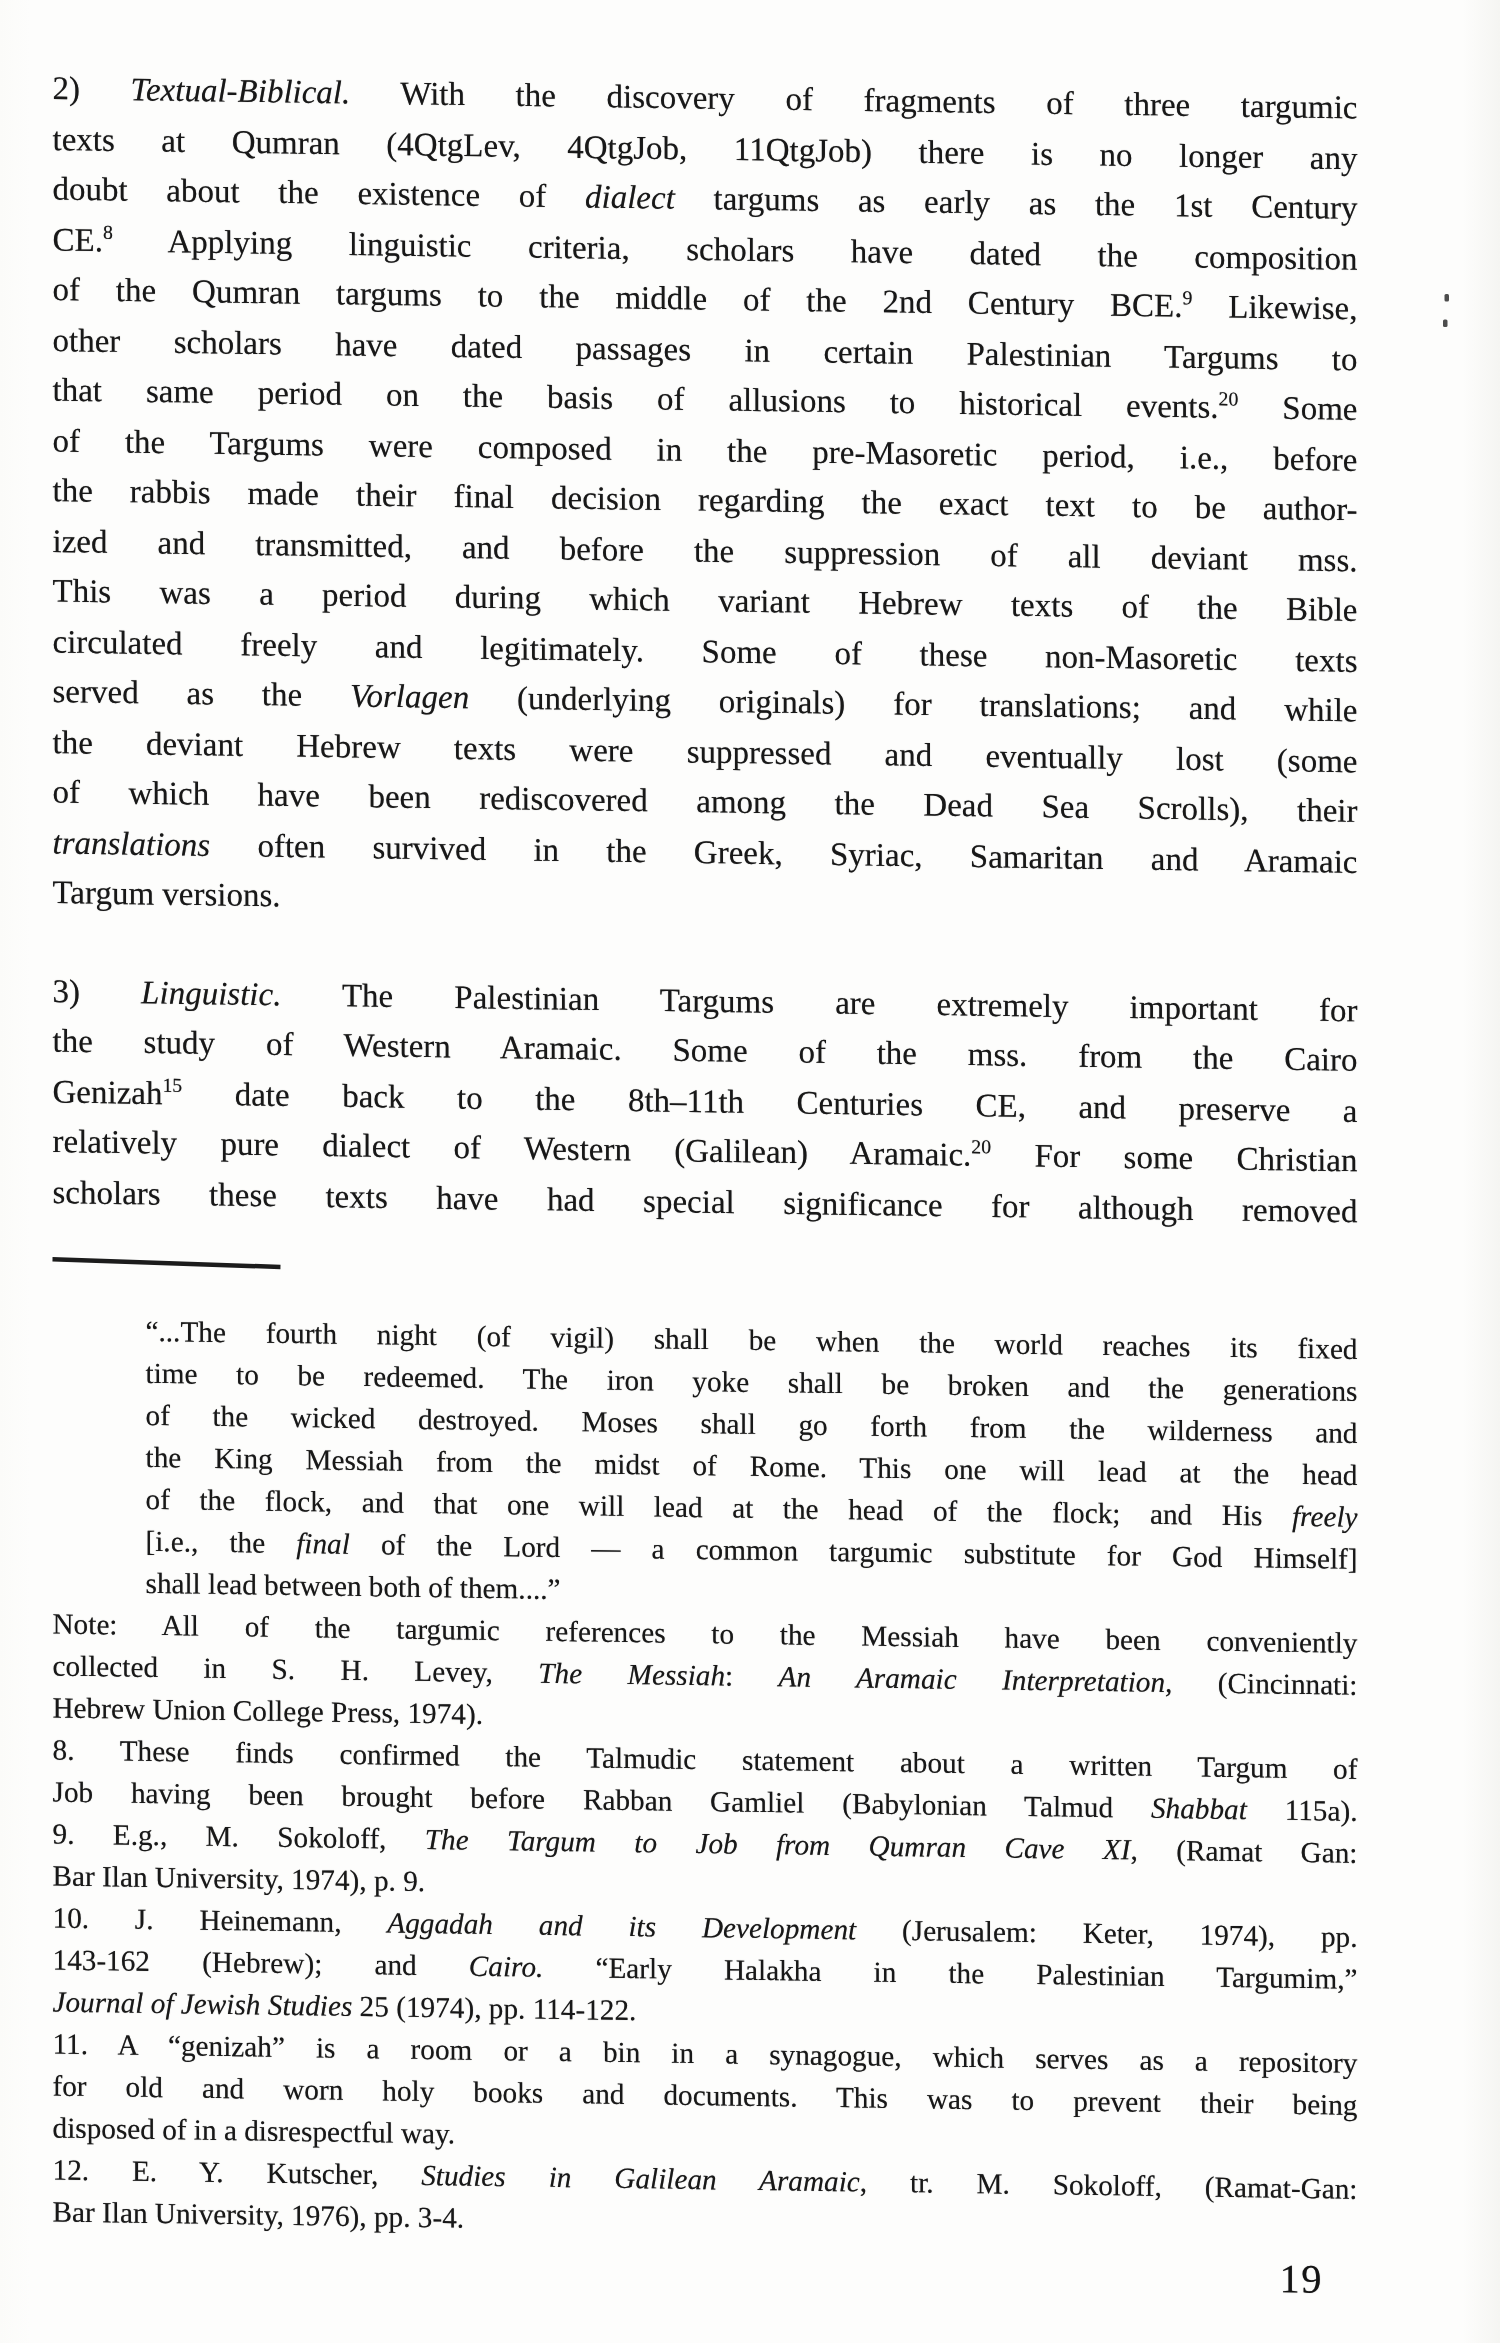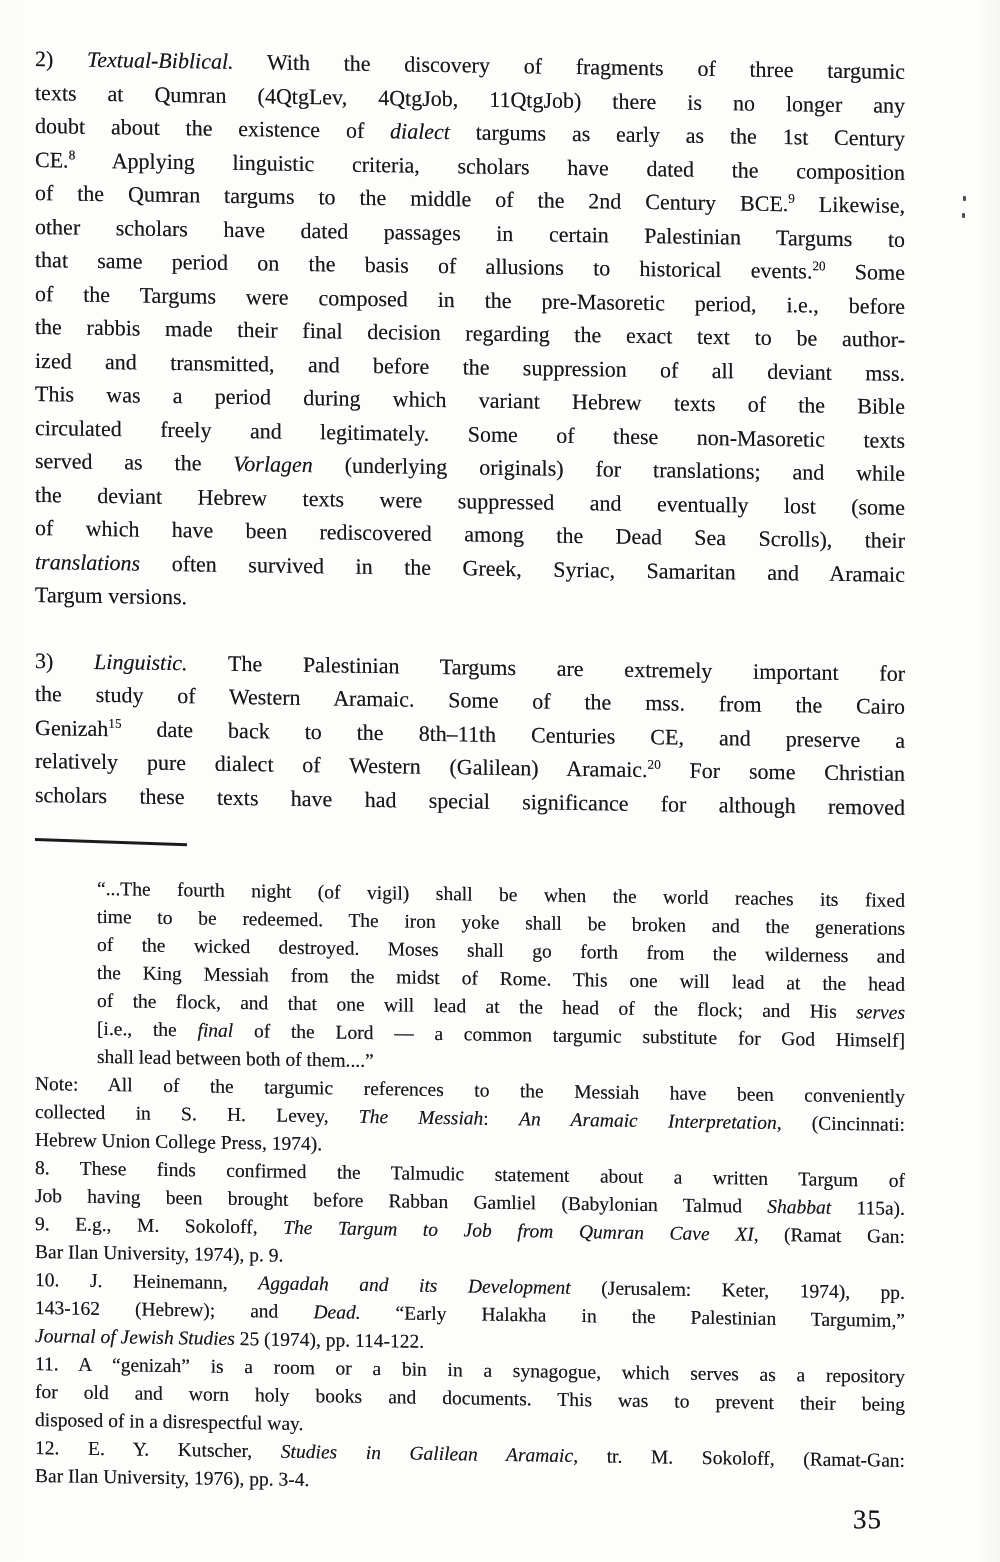--- a/index.html
+++ b/index.html
@@ -34,21 +34,21 @@
   }
   .speck { position:absolute; background:#4d4d4d; border-radius:1px; }
   .speck-1 { left:963px; top:196px; width:3px; height:5px; }
   .speck-2 { left:962px; top:213px; width:3px; height:5px; }
 </style>
 </head>
 <body>
 
 <div class="sheet">
   <div class="content">
-    <div class="page-number">35</div>
+    <div class="page-number">19</div>
   <div class="block paragraph paragraph-2-textual-biblical">
         <div class="line"><span>2) </span><span class="it">Textual-Biblical.</span><span> With the discovery of fragments of three targumic</span></div>
         <div class="line"><span>texts at Qumran (4QtgLev, 4QtgJob, 11QtgJob) there is no longer any</span></div>
         <div class="line"><span>doubt about the existence of </span><span class="it">dialect</span><span> targums as early as the 1st Century</span></div>
         <div class="line"><span>CE.</span><span class="sup">8</span><span> Applying linguistic criteria, scholars have dated the composition</span></div>
         <div class="line"><span>of the Qumran targums to the middle of the 2nd Century BCE.</span><span class="sup">9</span><span> Likewise,</span></div>
         <div class="line"><span>other scholars have dated passages in certain Palestinian Targums to</span></div>
         <div class="line"><span>that same period on the basis of allusions to historical events.</span><span class="sup">20</span><span> Some</span></div>
         <div class="line"><span>of the Targums were composed in the pre-Masoretic period, i.e., before</span></div>
         <div class="line"><span>the rabbis made their final decision regarding the exact text to be author-</span></div>
@@ -67,40 +67,40 @@
         <div class="line"><span>Genizah</span><span class="sup">15</span><span> date back to the 8th–11th Centuries CE, and preserve a</span></div>
         <div class="line"><span>relatively pure dialect of Western (Galilean) Aramaic.</span><span class="sup">20</span><span> For some Christian</span></div>
         <div class="line"><span>scholars these texts have had special significance for although removed</span></div>
       </div>
       <div class="block rule footnote-separator"></div>
       <div class="block quote footnote-quote">
         <div class="line"><span>“...The fourth night (of vigil) shall be when the world reaches its fixed</span></div>
         <div class="line"><span>time to be redeemed. The iron yoke shall be broken and the generations</span></div>
         <div class="line"><span>of the wicked destroyed. Moses shall go forth from the wilderness and</span></div>
         <div class="line"><span>the King Messiah from the midst of Rome. This one will lead at the head</span></div>
-        <div class="line"><span>of the flock, and that one will lead at the head of the flock; and His </span><span class="it">serves</span></div>
+        <div class="line"><span>of the flock, and that one will lead at the head of the flock; and His </span><span class="it">freely</span></div>
         <div class="line"><span>[i.e., the </span><span class="it">final</span><span> of the Lord — a common targumic substitute for God Himself]</span></div>
         <div class="line noJust"><span>shall lead between both of them....”</span></div>
       </div>
       <div class="block footnote footnote-note">
         <div class="line"><span>Note: All of the targumic references to the Messiah have been conveniently</span></div>
         <div class="line"><span>collected in S. H. Levey, </span><span class="it">The Messiah</span><span>: </span><span class="it">An Aramaic Interpretation,</span><span> (Cincinnati:</span></div>
         <div class="line noJust"><span>Hebrew Union College Press, 1974).</span></div>
       </div>
       <div class="block footnote footnote-8">
         <div class="line"><span>8. These finds confirmed the Talmudic statement about a written Targum of</span></div>
         <div class="line"><span>Job having been brought before Rabban Gamliel (Babylonian Talmud </span><span class="it">Shabbat</span><span> 115a).</span></div>
       </div>
       <div class="block footnote footnote-9">
         <div class="line"><span>9. E.g., M. Sokoloff, </span><span class="it">The Targum to Job from Qumran Cave XI</span><span>, (Ramat Gan:</span></div>
         <div class="line noJust"><span>Bar Ilan University, 1974), p. 9.</span></div>
       </div>
       <div class="block footnote footnote-10">
         <div class="line"><span>10. J. Heinemann, </span><span class="it">Aggadah and its Development</span><span> (Jerusalem: Keter, 1974), pp.</span></div>
-        <div class="line"><span>143-162 (Hebrew); and </span><span class="it">Dead.</span><span> “Early Halakha in the Palestinian Targumim,”</span></div>
+        <div class="line"><span>143-162 (Hebrew); and </span><span class="it">Cairo.</span><span> “Early Halakha in the Palestinian Targumim,”</span></div>
         <div class="line noJust"><span class="it">Journal of Jewish Studies</span><span> 25 (1974), pp. 114-122.</span></div>
       </div>
       <div class="block footnote footnote-11">
         <div class="line"><span>11. A “genizah” is a room or a bin in a synagogue, which serves as a repository</span></div>
         <div class="line"><span>for old and worn holy books and documents. This was to prevent their being</span></div>
         <div class="line noJust"><span>disposed of in a disrespectful way.</span></div>
       </div>
       <div class="block footnote footnote-12">
         <div class="line"><span>12. E. Y. Kutscher, </span><span class="it">Studies in Galilean Aramaic</span><span>, tr. M. Sokoloff, (Ramat-Gan:</span></div>
         <div class="line noJust"><span>Bar Ilan University, 1976), pp. 3-4.</span></div>

